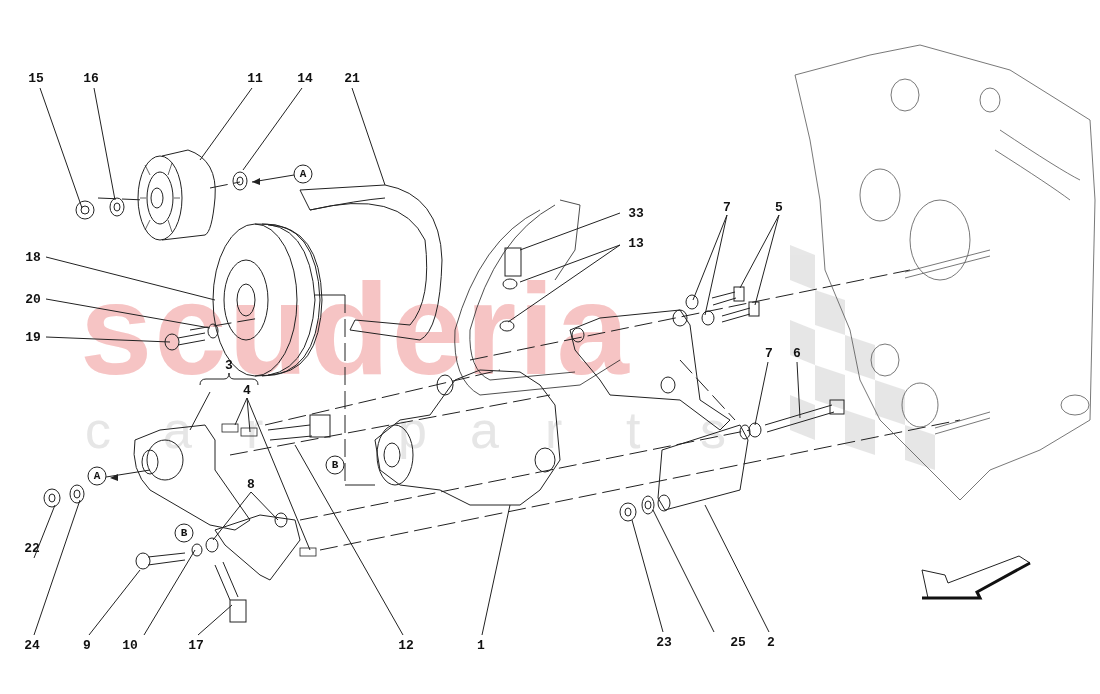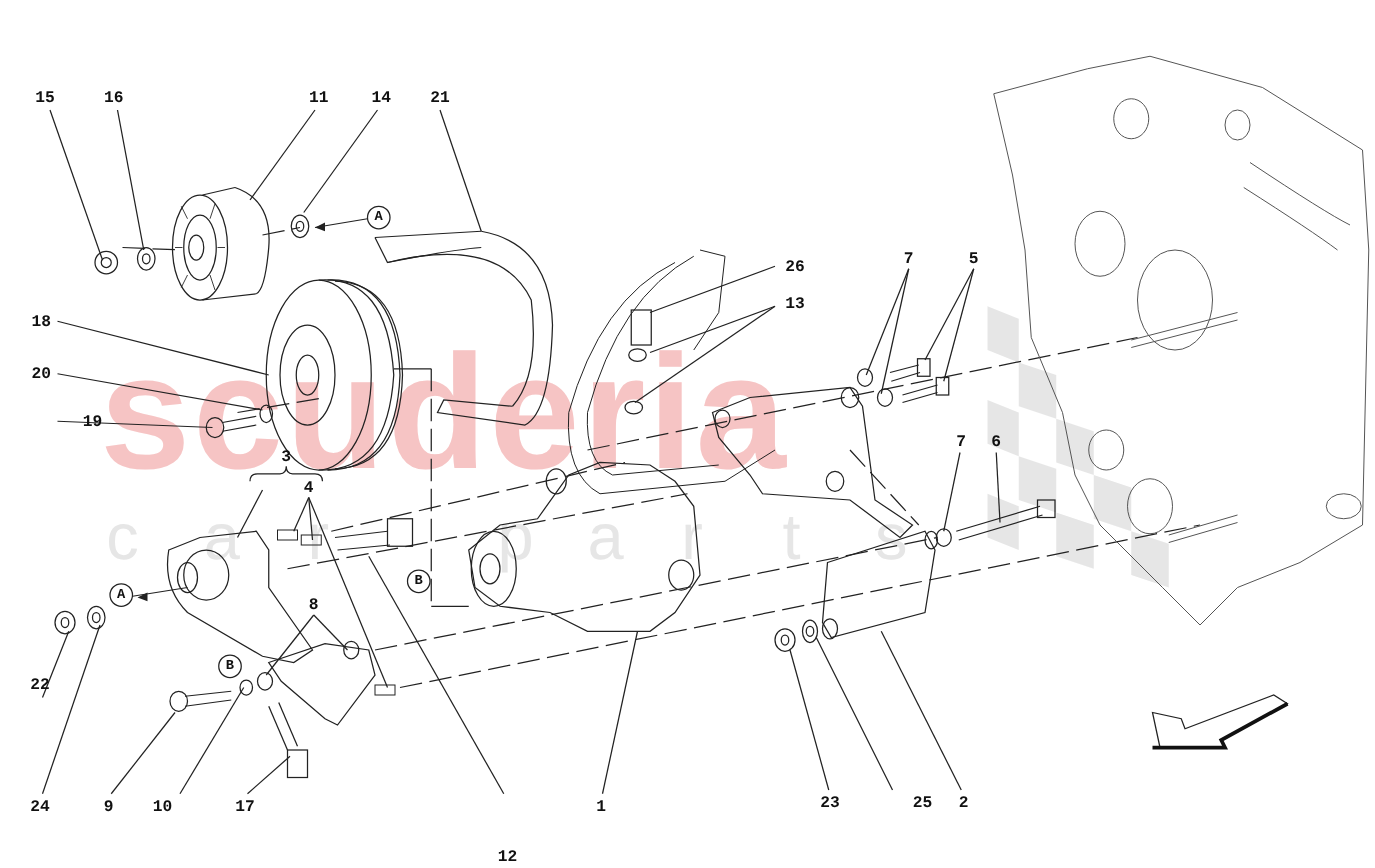--- a/index.html
+++ b/index.html
@@ -296,32 +296,32 @@
   <span class="lbl" style="left:335px;top:465px;font-size:11px;">B</span>
   <span class="lbl" style="left:184px;top:533px;font-size:11px;">B</span>
 
   <span class="lbl" style="left:36px;top:78px;">15</span>
   <span class="lbl" style="left:91px;top:78px;">16</span>
   <span class="lbl" style="left:255px;top:78px;">11</span>
   <span class="lbl" style="left:305px;top:78px;">14</span>
   <span class="lbl" style="left:352px;top:78px;">21</span>
   <span class="lbl" style="left:33px;top:257px;">18</span>
   <span class="lbl" style="left:33px;top:299px;">20</span>
-  <span class="lbl" style="left:33px;top:337px;margin-left:41px;">19</span>
+  <span class="lbl" style="left:33px;top:337px;">19</span>
   <span class="lbl" style="left:229px;top:365px;">3</span>
   <span class="lbl" style="left:247px;top:390px;">4</span>
   <span class="lbl" style="left:251px;top:484px;">8</span>
   <span class="lbl" style="left:32px;top:548px;">22</span>
   <span class="lbl" style="left:32px;top:645px;">24</span>
   <span class="lbl" style="left:87px;top:645px;">9</span>
   <span class="lbl" style="left:130px;top:645px;">10</span>
   <span class="lbl" style="left:196px;top:645px;">17</span>
-  <span class="lbl" style="left:406px;top:645px;margin-top:40px;">12</span>
+  <span class="lbl" style="left:406px;top:645px;">12</span>
   <span class="lbl" style="left:481px;top:645px;">1</span>
-  <span class="lbl" style="left:636px;top:213px;">26</span>
+  <span class="lbl" style="left:636px;top:213px;">33</span>
   <span class="lbl" style="left:636px;top:243px;">13</span>
   <span class="lbl" style="left:727px;top:207px;">7</span>
   <span class="lbl" style="left:779px;top:207px;">5</span>
   <span class="lbl" style="left:769px;top:353px;">7</span>
   <span class="lbl" style="left:797px;top:353px;">6</span>
   <span class="lbl" style="left:664px;top:642px;">23</span>
   <span class="lbl" style="left:738px;top:642px;">25</span>
   <span class="lbl" style="left:771px;top:642px;">2</span>
 </div>
 

